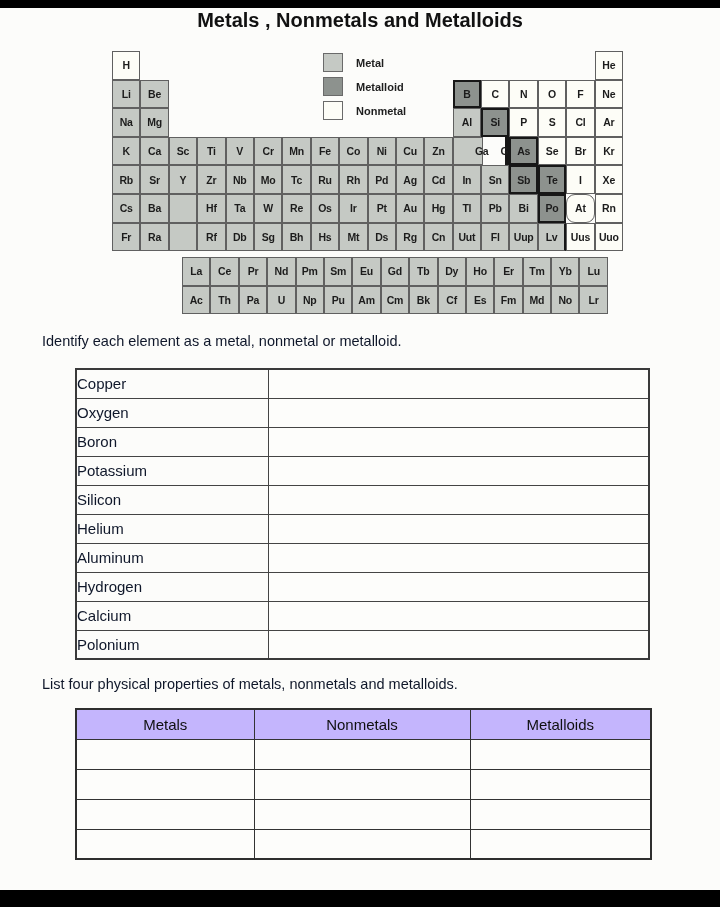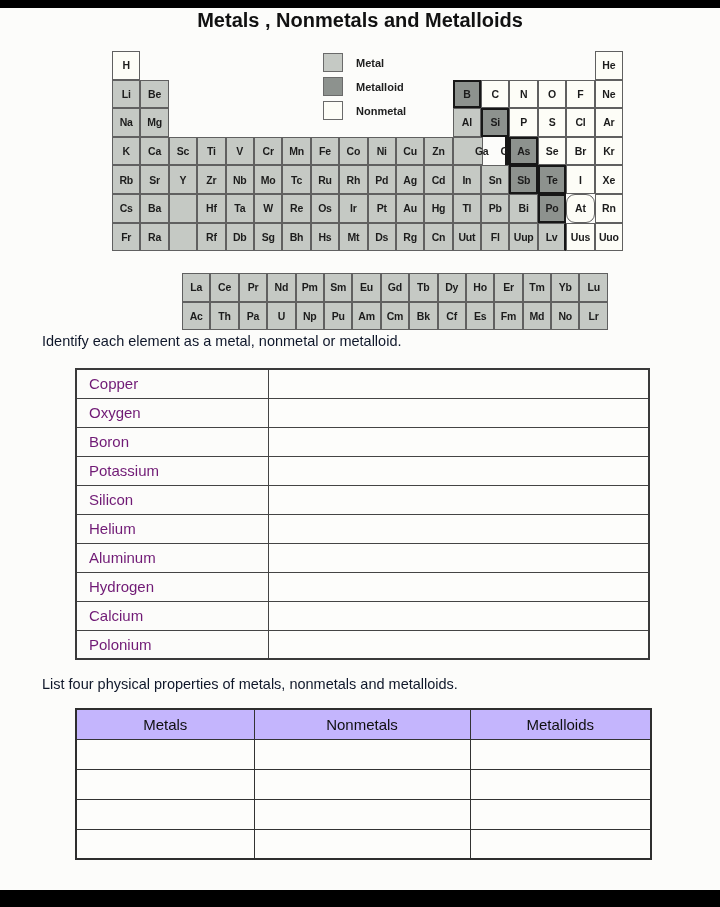--- a/index.html
+++ b/index.html
@@ -36,21 +36,21 @@
   }
 
   
   .ptable {
     position: absolute; left: 112px; top: 51px;
     display: grid;
     grid-template-columns: repeat(18, 28.4px);
     grid-template-rows: repeat(7, 28.6px);
   }
   .fblock {
-    position: absolute; left: 182px; top: 273px;
+    position: absolute; left: 182px; top: 257px;
     display: grid;
     grid-template-columns: repeat(15, 28.4px);
     grid-template-rows: repeat(2, 28.5px);
   }
   .cell {
     border: 1px solid var(--cell-border, #606060);
     display: flex; align-items: center; justify-content: center;
     font-size: 10.5px; font-weight: 700;
     letter-spacing: -0.2px;
     color: #1c1c1c;
@@ -99,22 +99,21 @@
     border: 2px solid #3a3a3a;
   }
   .identify-table td {
     border: 1px solid #444;
     height: 29px;
     font-size: 15px;
     vertical-align: middle;
   }
   .identify-table td.element-name {
     width: 192px;
-    padding-left: 12px;
-    color: #701a75;
+    color: #0f172a;
   }
   .identify-table td.answer { width: 381px; background: #fdfdfb; }
 
   
   .props-table {
     position: absolute; left: 75px; top: 708px;
     width: 575px;
     border: 2px solid #2e2e2e;
   }
   .props-table th {

